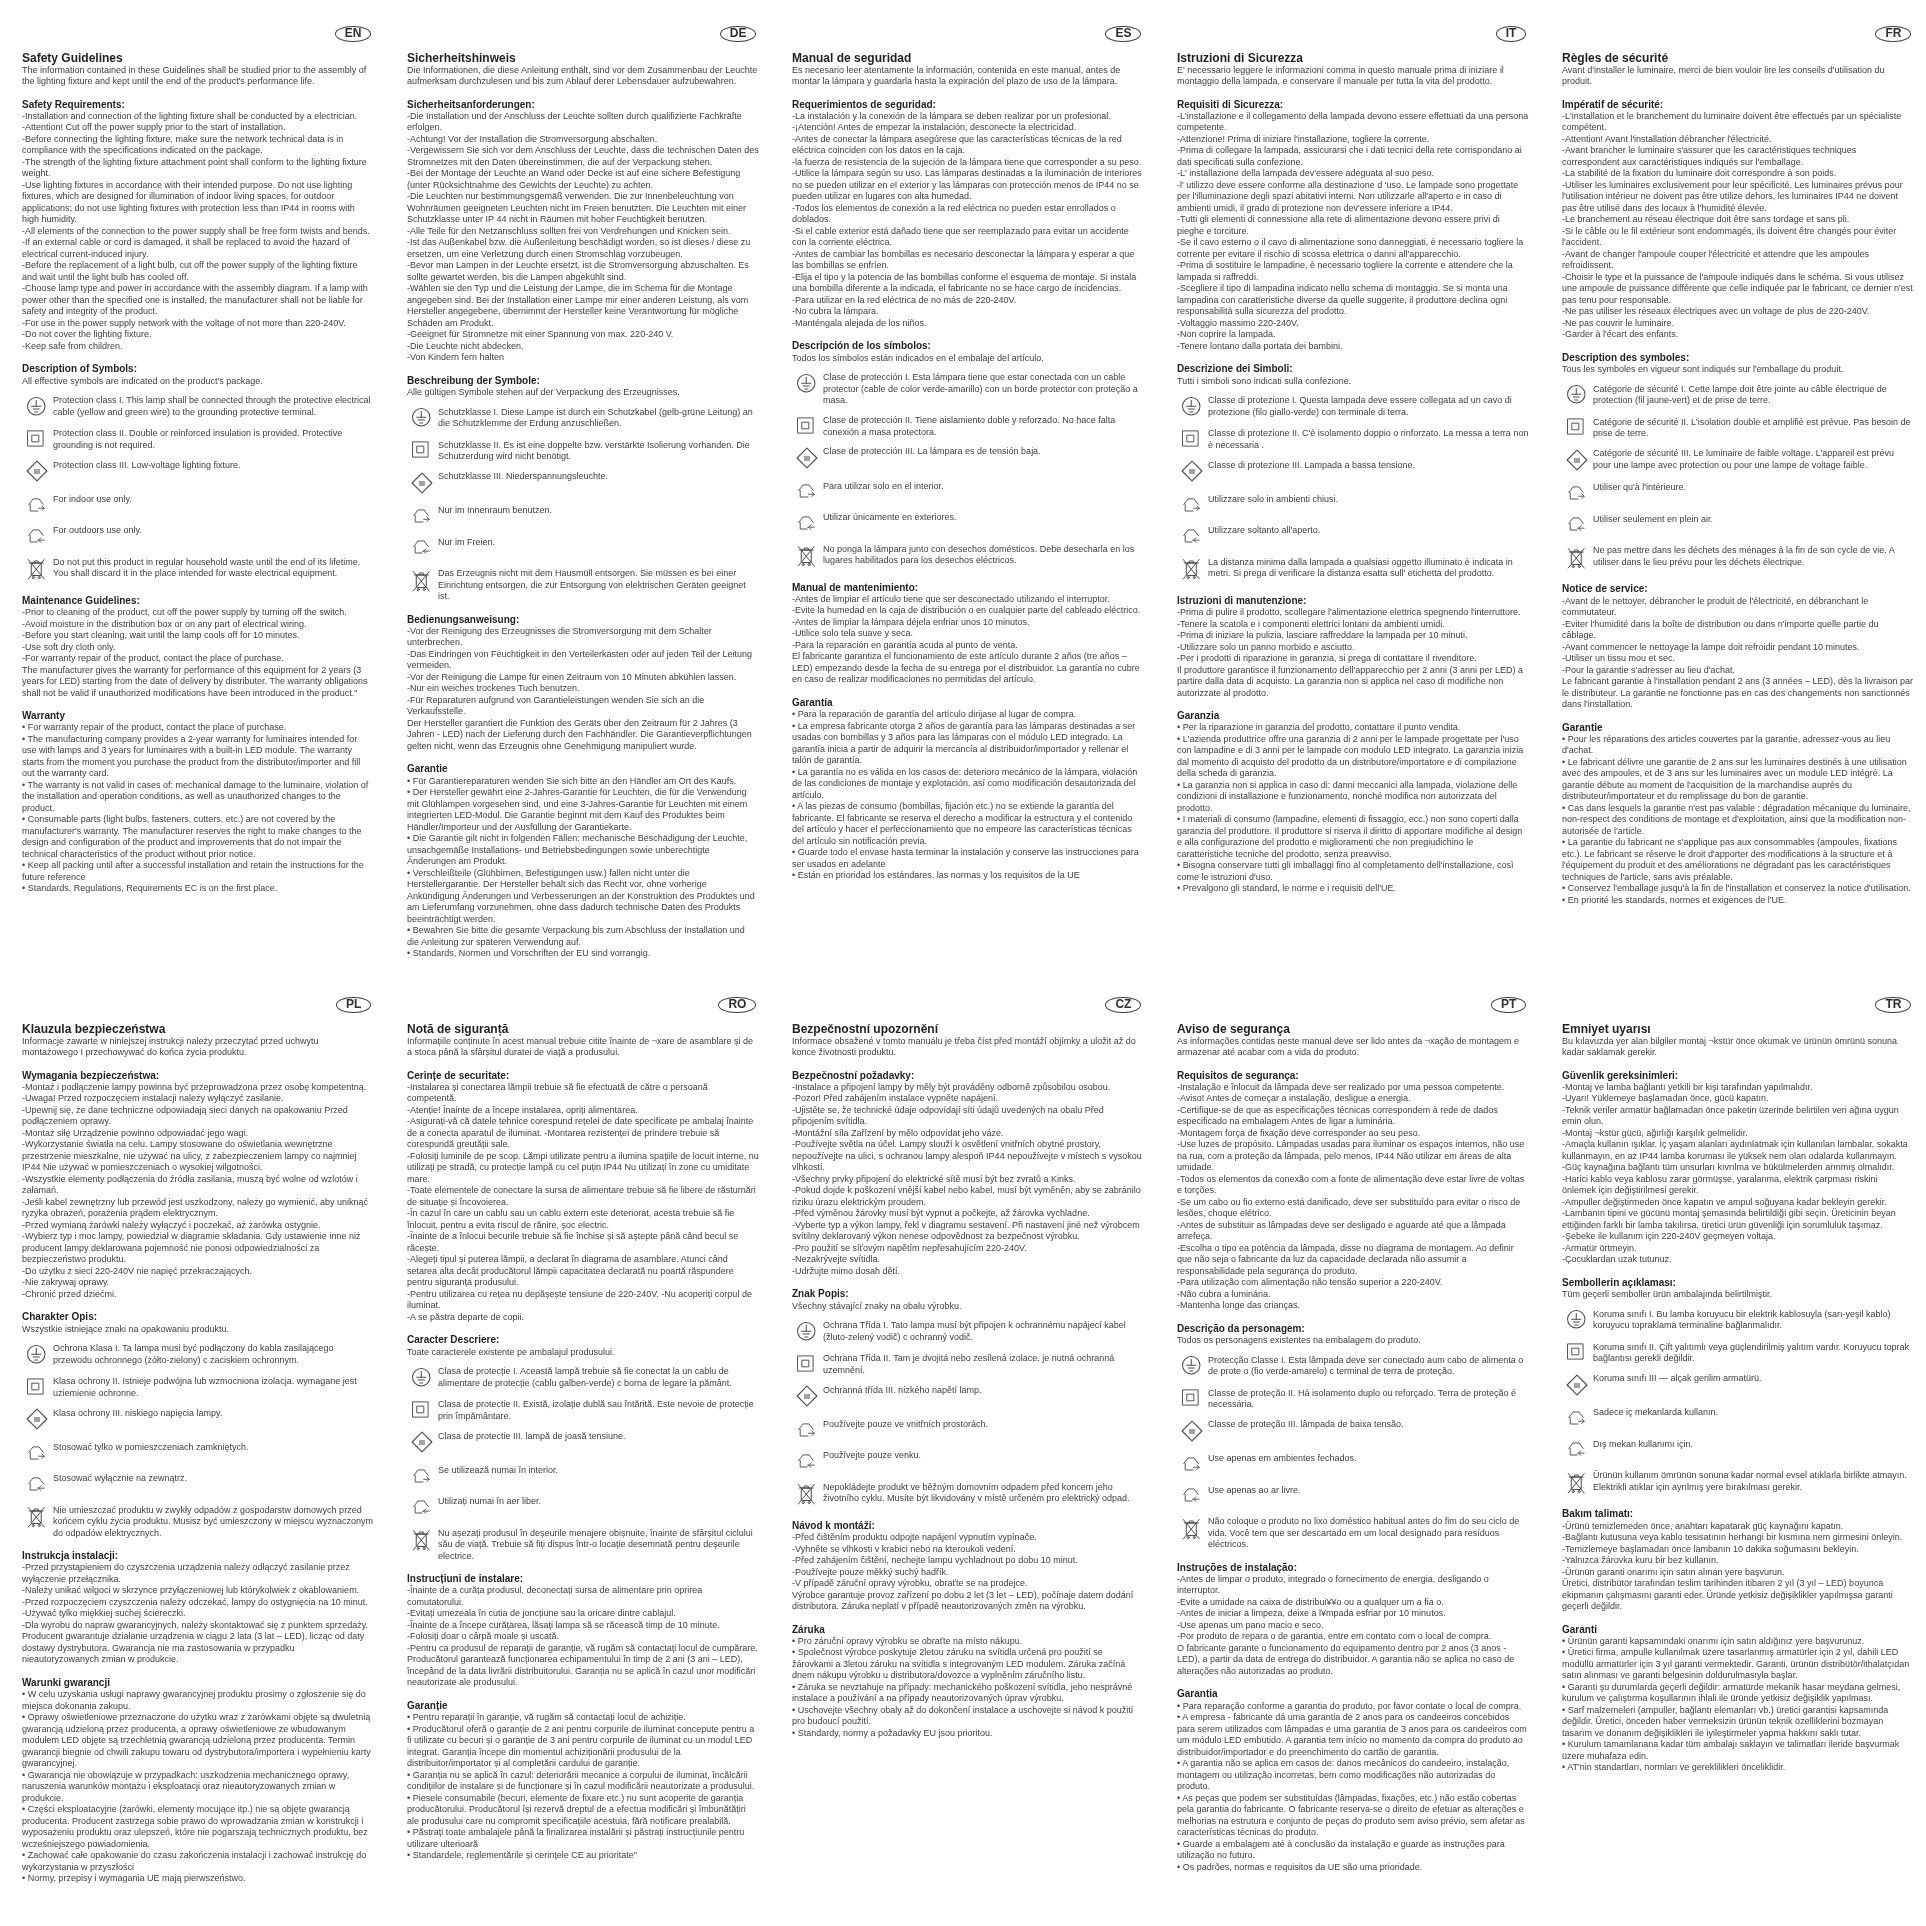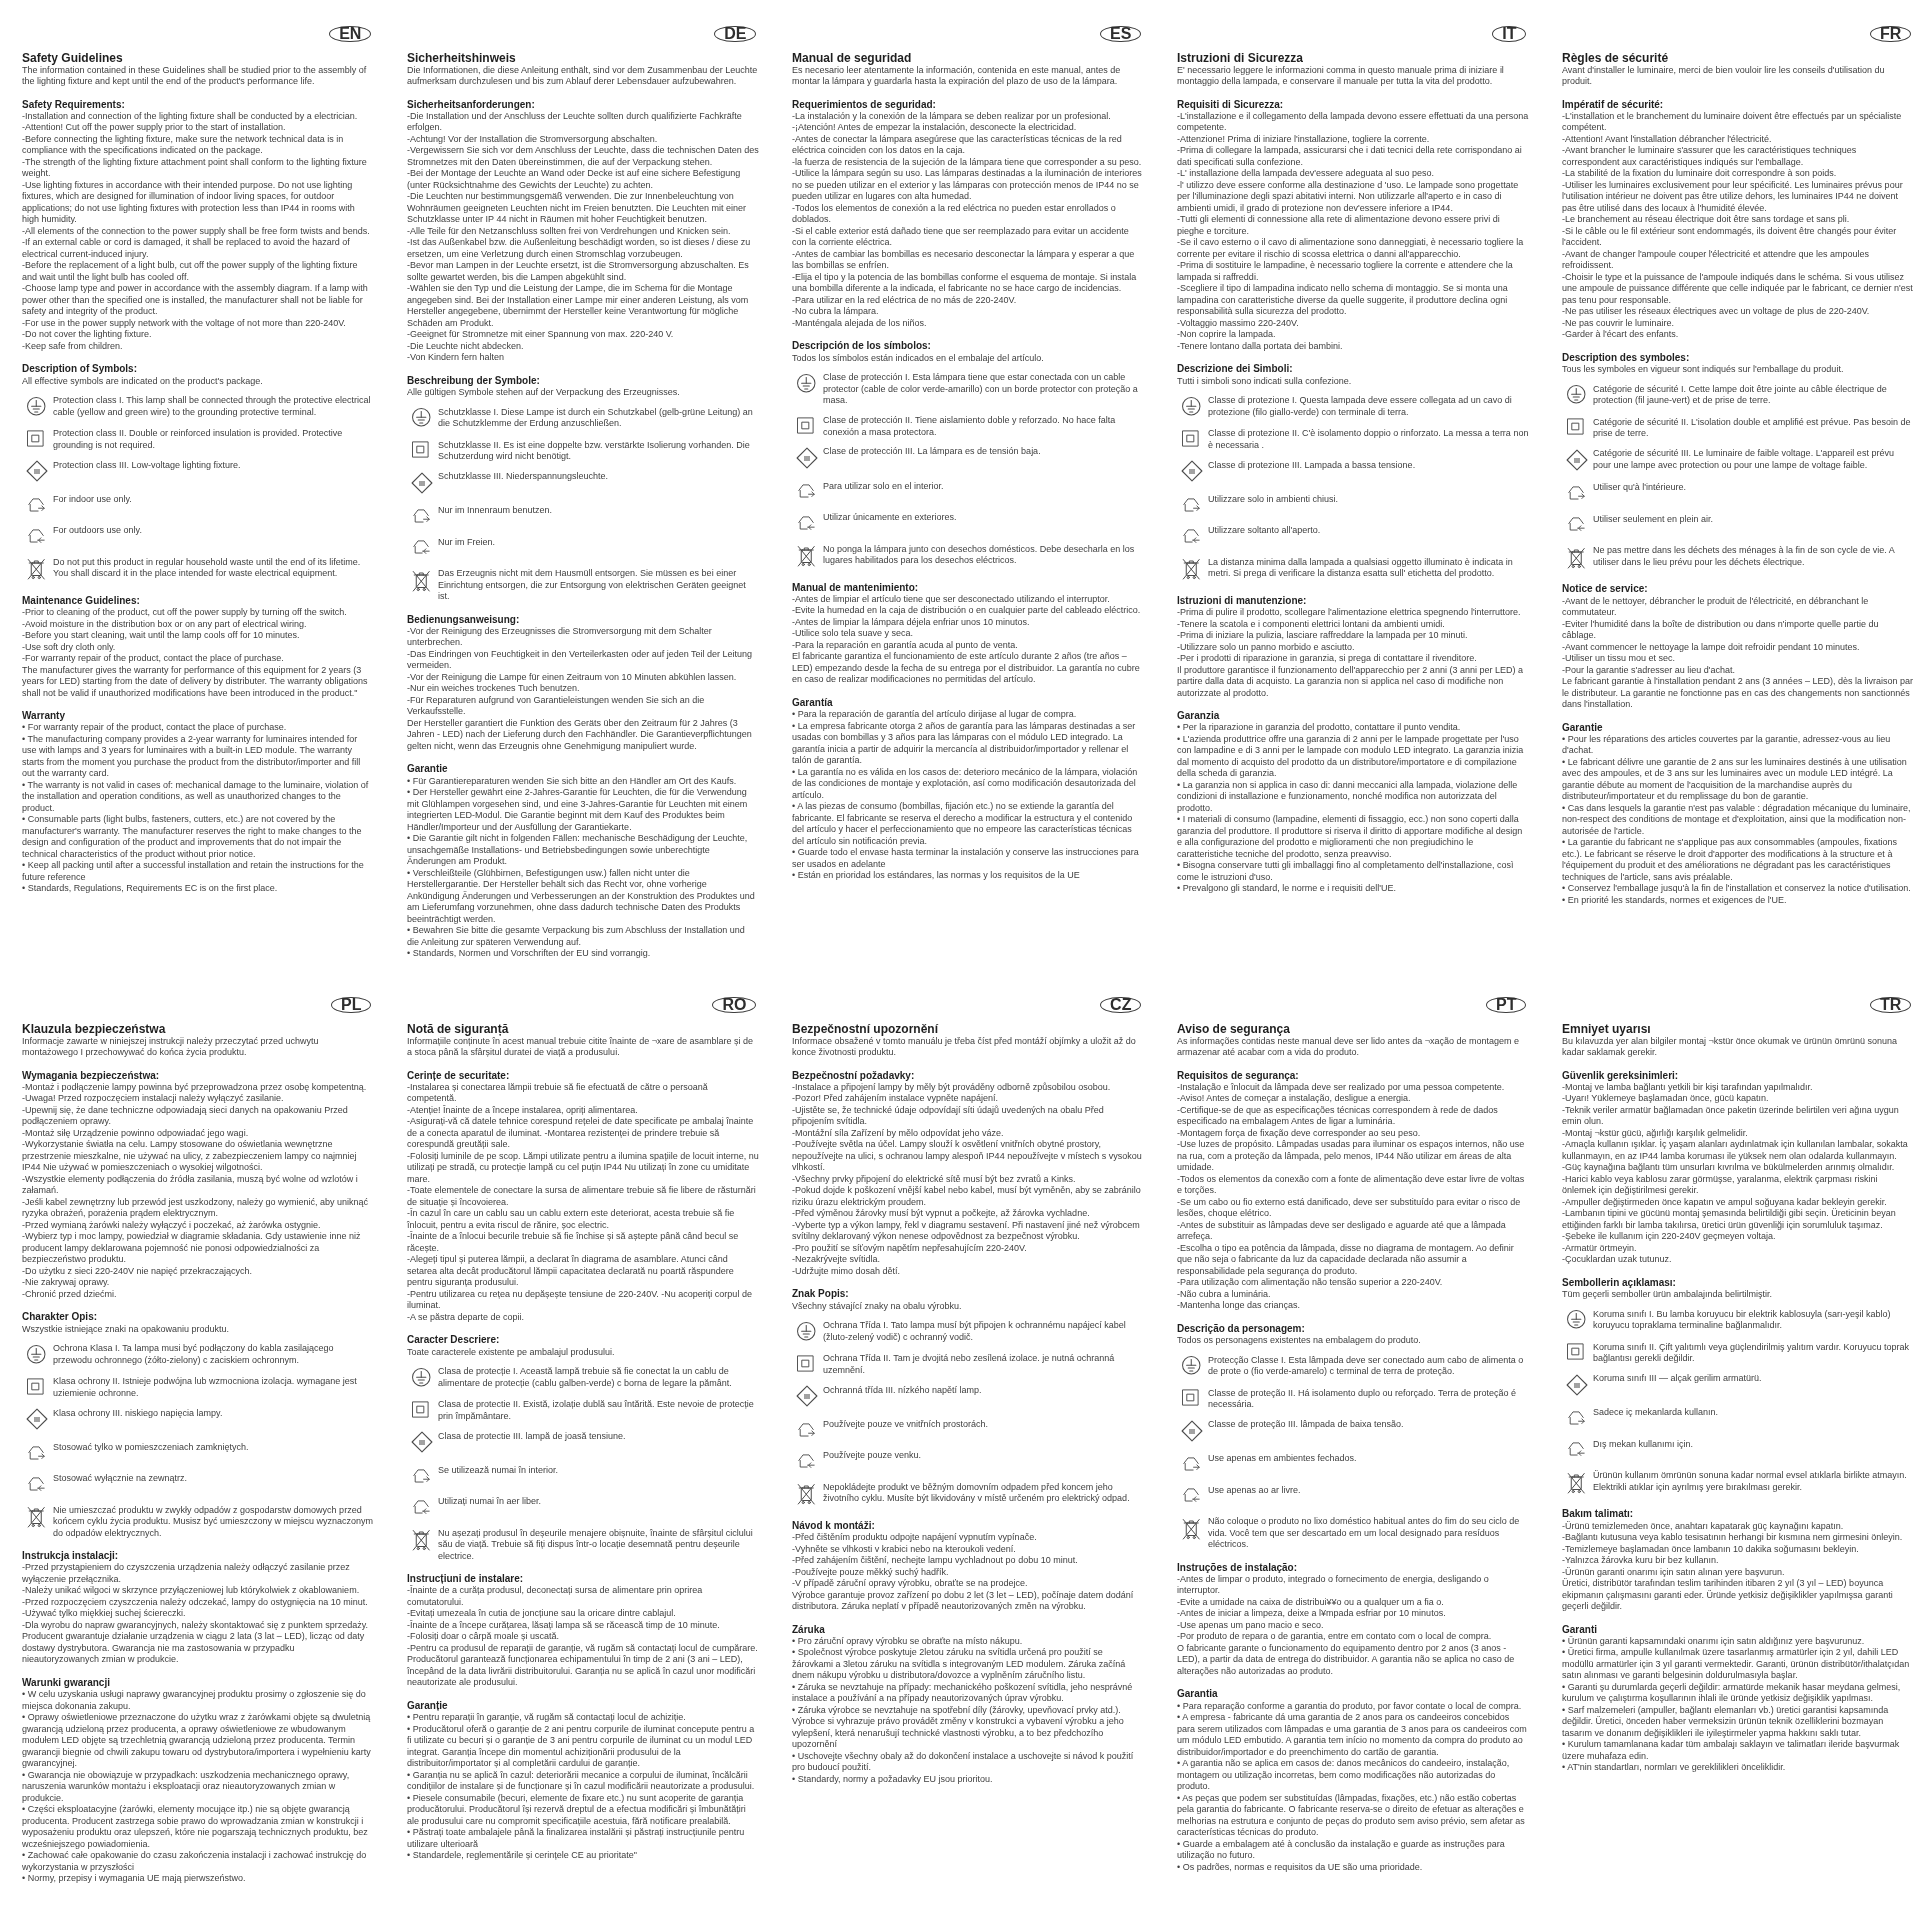--- a/index.html
+++ b/index.html
@@ -3,21 +3,21 @@
 <meta charset="utf-8">
 <style>
   *{box-sizing:border-box;}
   html,body{margin:0;padding:0;}
   body{width:1926px;height:1926px;overflow:hidden;background:#ffffff;
        font-family:"Liberation Sans",sans-serif;color:#3e3e3e;}
   #grid{display:grid;grid-template-columns:repeat(5,352px);column-gap:33px;
         grid-auto-rows:971px;padding:24.4px 18px 0 22px;}
   .col{position:relative;padding-top:28px;font-size:9px;line-height:11.5px;}
   .badge{position:absolute;top:1.3px;right:2.6px;border:1.3px solid #3e3e3e;border-radius:50%;
-         padding:1.3px 9px 1.9px;font-size:16px;font-weight:bold;color:#2e2e2e;background:#fff;}
+         padding:1.3px 9px 1.9px;font-size:12px;font-weight:bold;color:#2e2e2e;background:#fff;}
   .title{font-weight:bold;font-size:12px;color:#1f1f1f;line-height:12.2px;}
   .heading{font-weight:bold;font-size:10px;color:#1f1f1f;margin-top:11px;line-height:12.2px;}
   p{margin:0;}
   .line{margin:0;}
   .symrow{display:flex;align-items:flex-start;margin:8.3px 0;}
   .symicon{flex:0 0 31px;padding-left:3.9px;padding-top:0.6px;}
   .symicon svg{stroke:#4c4c4c;fill:none;stroke-width:2;stroke-linecap:round;stroke-linejoin:round;}
   .symtext{flex:1;}
 </style>
 </head>
@@ -699,21 +699,20 @@
       <p class="line">-Před čištěním produktu odpojte napájení vypnutím vypínače.</p>
       <p class="line">-Vyhněte se vlhkosti v krabici nebo na kteroukoli vedení.</p>
       <p class="line">-Před zahájením čištění, nechejte lampu vychladnout po dobu 10 minut.</p>
       <p class="line">-Používejte pouze měkký suchý hadřík.</p>
       <p class="line">-V případě záruční opravy výrobku, obraťte se na prodejce.</p>
       <p class="line">Výrobce garantuje provoz zařízení po dobu 2 let (3 let – LED), počínaje datem dodání distributora. Záruka neplatí v případě neautorizovaných změn na výrobku.</p>
       <div class="heading">Záruka</div>
       <p class="line">• Pro záruční opravy výrobku se obraťte na místo nákupu.</p>
       <p class="line">• Společnost výrobce poskytuje 2letou záruku na svítidla určená pro použití se žárovkami a 3letou záruku na svítidla s integrovaným LED modulem. Záruka začíná dnem nákupu výrobku u distributora/dovozce a vyplněním záručního listu.</p>
       <p class="line">• Záruka se nevztahuje na případy: mechanického poškození svítidla, jeho nesprávné instalace a používání a na případy neautorizovaných úprav výrobku.</p>
-      <p class="line">• Záruka výrobce se nevztahuje na spotřební díly (žárovky, upevňovací prvky atd.). Výrobce si vyhrazuje právo provádět změny v konstrukci a vybavení výrobku a jeho vylepšení, která nenarušují technické vlastnosti výrobku, a to bez předchozího upozornění</p>
       <p class="line">• Uschovejte všechny obaly až do dokončení instalace a uschovejte si návod k použití pro budoucí použití.</p>
       <p class="line">• Standardy, normy a požadavky EU jsou prioritou.</p>
     </section>
     <section class="col">
       <div class="badge"><span>PT</span></div>
       <div class="title">Aviso de segurança</div>
       <p class="line">As informações contidas neste manual deve ser lido antes da ¬xação de montagem e armazenar até acabar com a vida do produto.</p>
       <div class="heading">Requisitos de segurança:</div>
       <p class="line">-Instalação e înlocuit da lâmpada deve ser realizado por uma pessoa competente.</p>
       <p class="line">-Aviso! Antes de começar a instalação, desligue a energia.</p>

